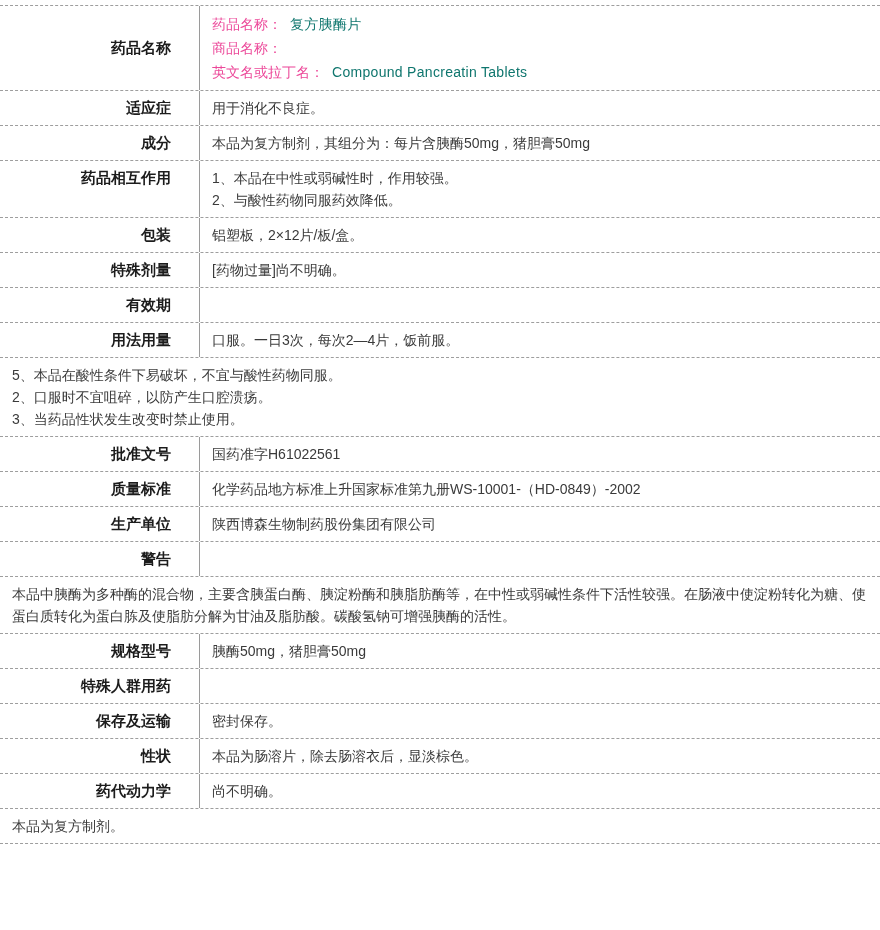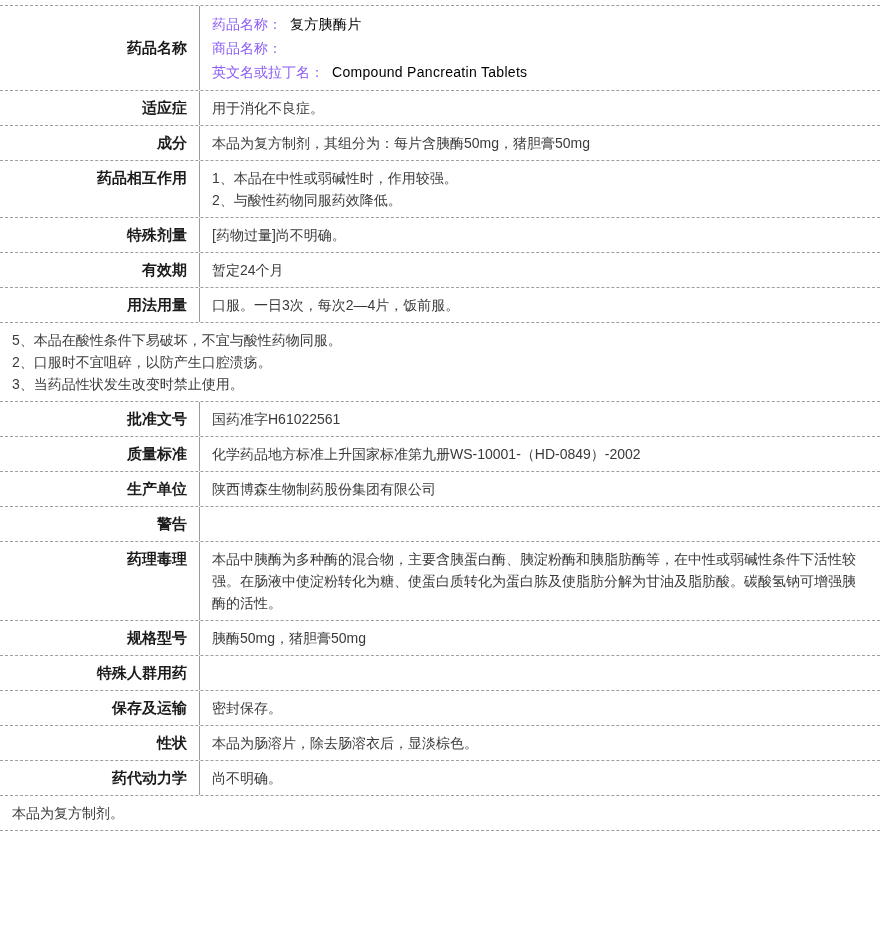--- a/index.html
+++ b/index.html
@@ -18,43 +18,43 @@
   }
   .row {
     display: flex;
     border-bottom: 1px dashed #9e9e9e;
   }
   .label-cell {
     flex: 0 0 200px;
     width: 200px;
     border-right: 1px solid #9a9a9a;
     text-align: right;
-    padding: 6px 12px;
+    padding: 6px 28px;
     font-size: 15px;
     font-weight: bold;
     line-height: 22px;
     color: #1c1c1c;
   }
   .value-cell {
     flex: 1 1 auto;
     min-width: 0;
     padding: 6px 12px;
     font-size: 14px;
     line-height: 22px;
     color: #3a3a3a;
   }
   .line { min-height: 22px; }
   .v-center .label-cell {
     display: flex;
     align-items: center;
     justify-content: flex-end;
   }
   .name-cell .line { line-height: 24px; min-height: 24px; }
-  .field-prefix { color: #8b5cf6; margin-top: 21px; }
-  .field-value { margin-left: 8px; color: #000000; letter-spacing: 0.3px; }
+  .field-prefix { color: #ec4899; margin-top: 21px; }
+  .field-value { margin-left: 8px; color: #0f766e; letter-spacing: 0.3px; }
 </style>
 </head>
 <body>
 
 <div class="table-wrap">
 
   <div class="row v-center">
     <div class="label-cell">药品名称</div>
     <div class="value-cell name-cell">
       <div class="line"><span class="field-prefix">药品名称：</span><span class="field-value">复方胰酶片</span></div>
@@ -78,33 +78,36 @@
   </div>
 
   <div class="row">
     <div class="label-cell">药品相互作用</div>
     <div class="value-cell">
         <div class="line">1、本品在中性或弱碱性时，作用较强。</div>
         <div class="line">2、与酸性药物同服药效降低。</div>
       </div>
   </div>
 
+  <div class="row">
+    <div class="label-cell">包装</div>
+    <div class="value-cell">
+        <div class="line">铝塑板，2×12片/板/盒。</div>
+      </div>
+  </div>
 
   <div class="row">
     <div class="label-cell">特殊剂量</div>
     <div class="value-cell">
         <div class="line">[药物过量]尚不明确。</div>
       </div>
   </div>
 
   <div class="row">
     <div class="label-cell">有效期</div>
-    <div class="value-cell">
-        <div class="line">暂定24个月</div>
-      </div>
   </div>
 
   <div class="row">
     <div class="label-cell">用法用量</div>
     <div class="value-cell">
         <div class="line">口服。一日3次，每次2—4片，饭前服。</div>
       </div>
   </div>
 
   <div class="row">
@@ -137,21 +140,20 @@
   </div>
 
   <div class="row">
     <div class="label-cell">警告</div>
     <div class="value-cell">
         <div class="line"></div>
       </div>
   </div>
 
   <div class="row">
-    <div class="label-cell">药理毒理</div>
     <div class="value-cell">
         <div class="line">本品中胰酶为多种酶的混合物，主要含胰蛋白酶、胰淀粉酶和胰脂肪酶等，在中性或弱碱性条件下活性较强。在肠液中使淀粉转化为糖、使蛋白质转化为蛋白胨及使脂肪分解为甘油及脂肪酸。碳酸氢钠可增强胰酶的活性。</div>
       </div>
   </div>
 
   <div class="row">
     <div class="label-cell">规格型号</div>
     <div class="value-cell">
         <div class="line">胰酶50mg，猪胆膏50mg</div>
       </div>

